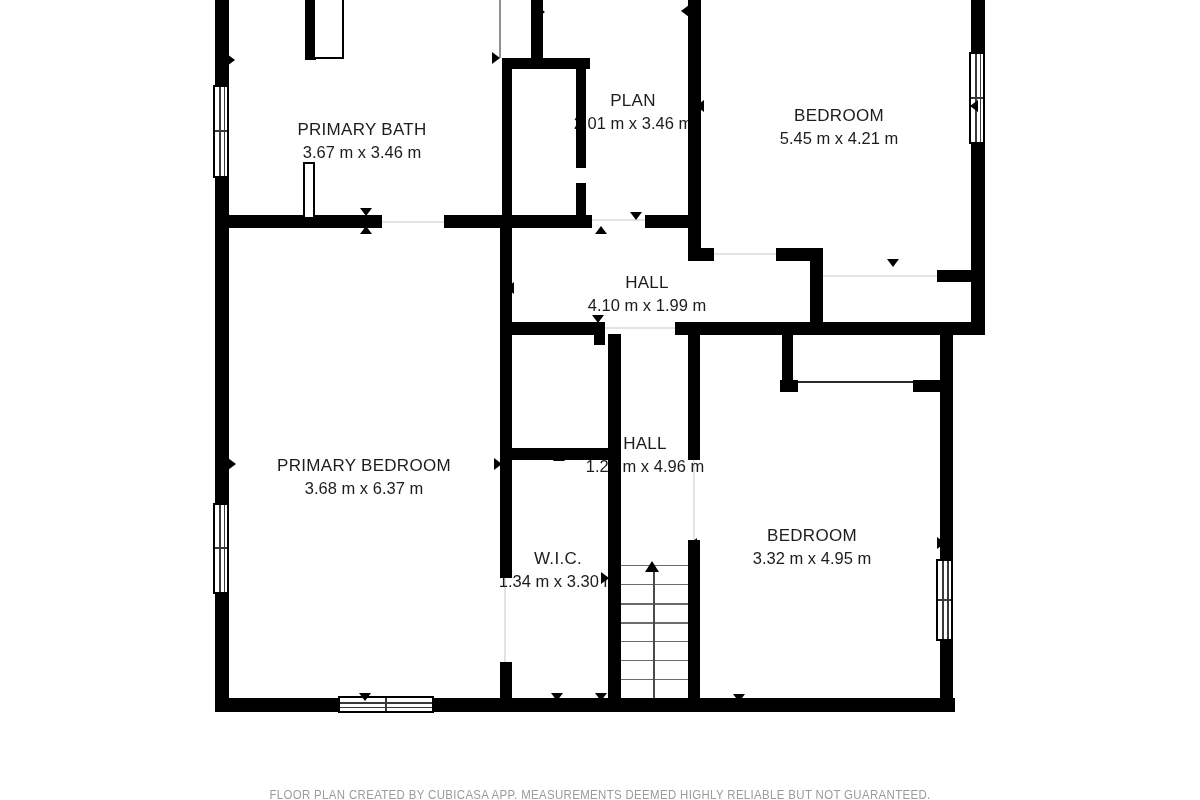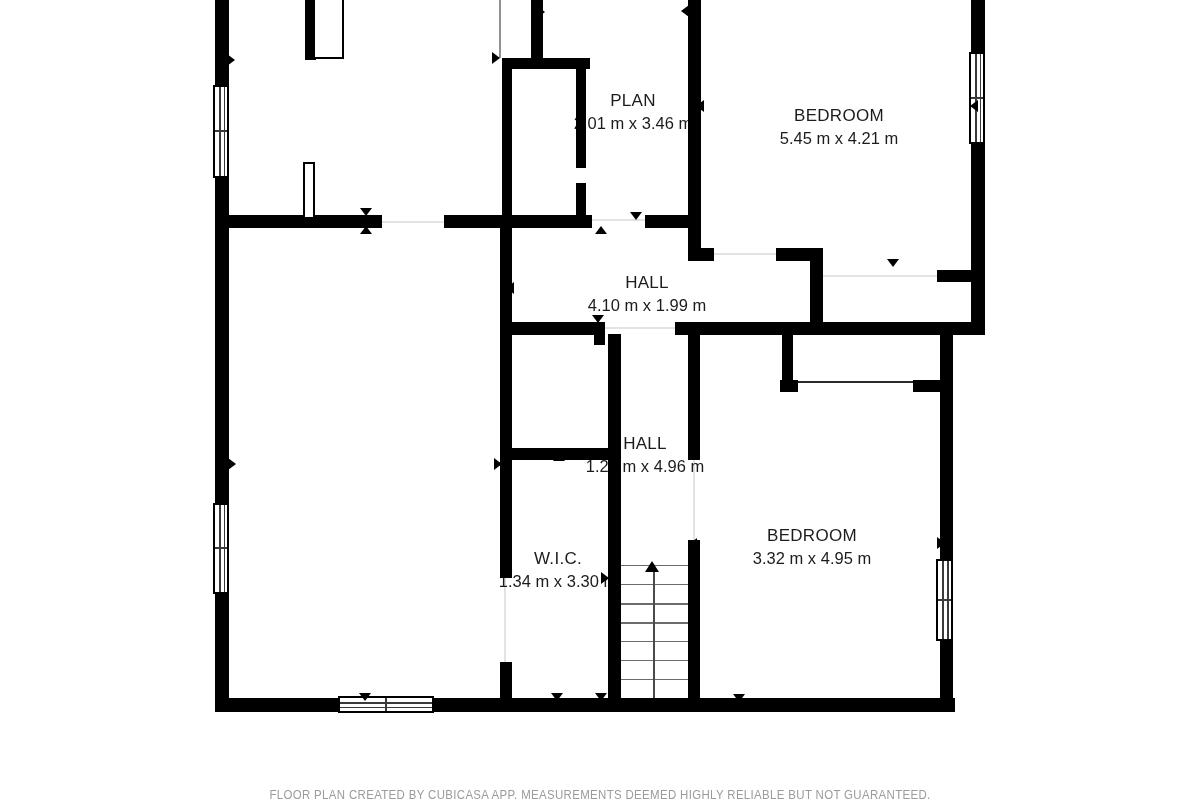--- a/index.html
+++ b/index.html
@@ -130,31 +130,39 @@
   <span class="ar r" style="left:228px;top:458px;"></span>
   <span class="ar r" style="left:494px;top:458px;"></span>
   <span class="ar r" style="left:601px;top:572px;"></span>
   <span class="ar r" style="left:937px;top:537px;"></span>
   <span class="ar l" style="left:681px;top:5px;"></span>
   <span class="ar l" style="left:696px;top:100px;"></span>
   <span class="ar l" style="left:506px;top:282px;"></span>
   <span class="ar l" style="left:970px;top:100px;"></span>
   <span class="ar l" style="left:689px;top:538px;"></span>
 
+  <div class="room-label" style="left:362px;top:119px;">
+    <div class="rname">PRIMARY BATH</div>
+    <div class="rdims">3.67 m x 3.46 m</div>
+  </div>
   <div class="room-label" style="left:633px;top:90px;">
     <div class="rname">PLAN</div>
     <div class="rdims">2.01 m x 3.46 m</div>
   </div>
   <div class="room-label" style="left:839px;top:105px;">
     <div class="rname">BEDROOM</div>
     <div class="rdims">5.45 m x 4.21 m</div>
   </div>
   <div class="room-label" style="left:647px;top:272px;">
     <div class="rname">HALL</div>
     <div class="rdims">4.10 m x 1.99 m</div>
+  </div>
+  <div class="room-label" style="left:364px;top:455px;">
+    <div class="rname">PRIMARY BEDROOM</div>
+    <div class="rdims">3.68 m x 6.37 m</div>
   </div>
   <div class="room-label" style="left:645px;top:433px;">
     <div class="rname">HALL</div>
     <div class="rdims">1.23 m x 4.96 m</div>
   </div>
   <div class="room-label" style="left:558px;top:548px;">
     <div class="rname">W.I.C.</div>
     <div class="rdims">1.34 m x 3.30 m</div>
   </div>
   <div class="room-label" style="left:812px;top:525px;">

